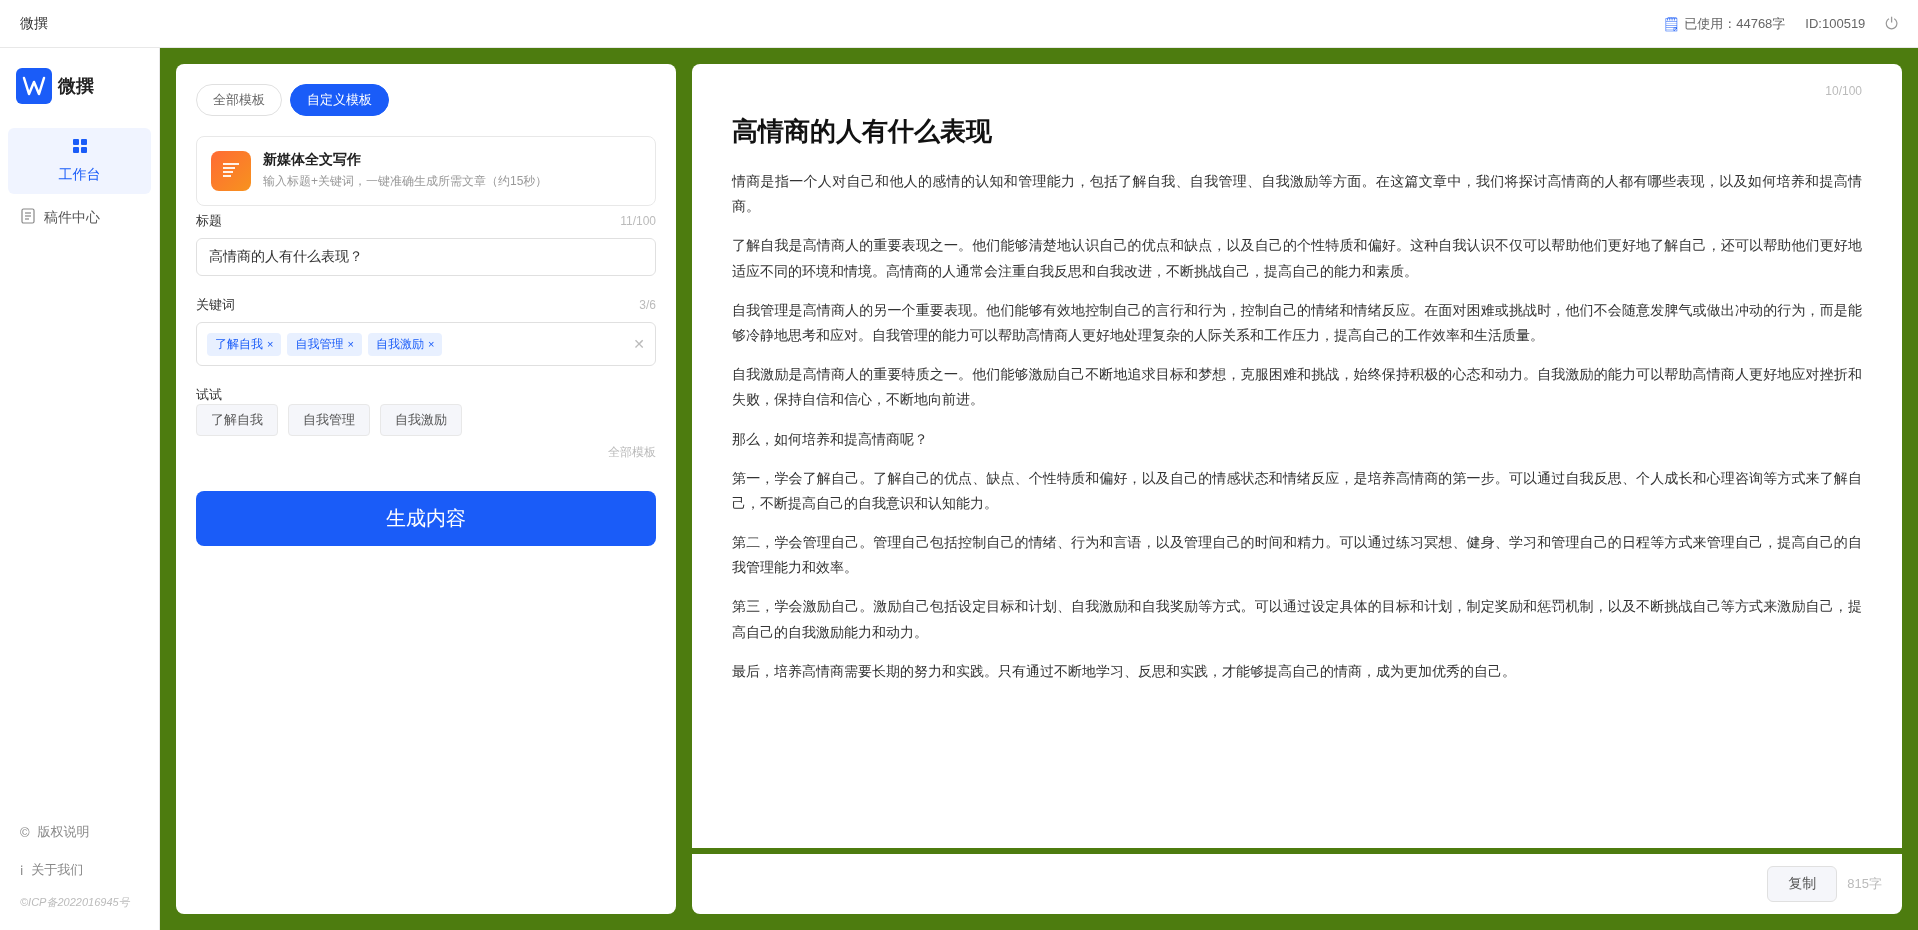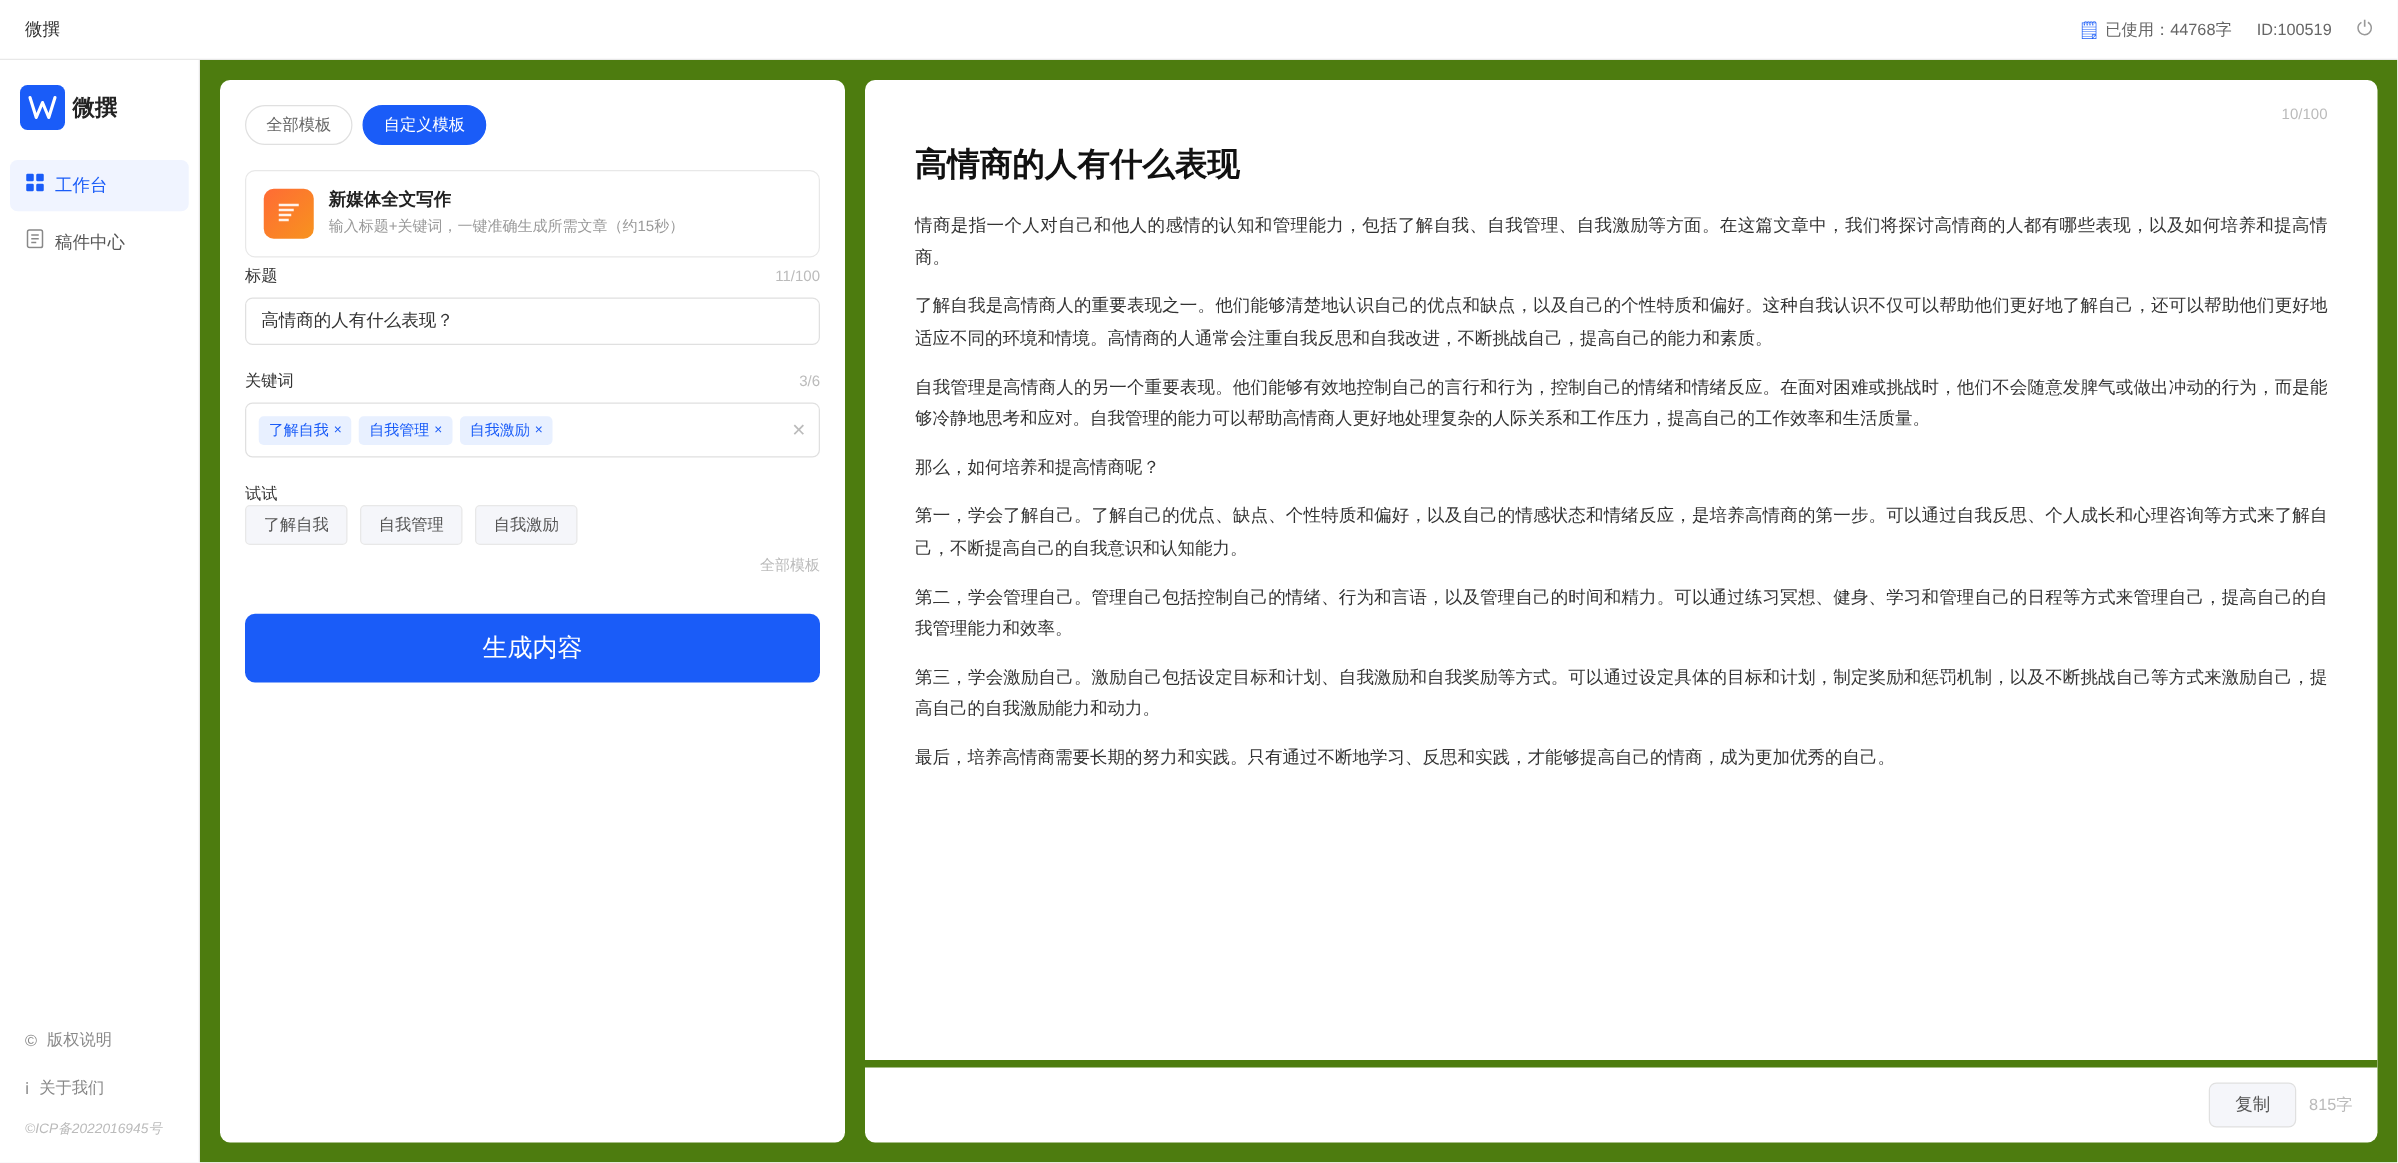--- a/index.html
+++ b/index.html
@@ -86,20 +86,21 @@
       gap: 8px;
       padding: 10px 12px;
       border-radius: 6px;
       cursor: pointer;
       font-size: 14px;
       color: #555;
     }
     .sidebar-item.active {
       color: #1a5cf8;
       background: #f0f4ff;
+      flex-direction: column;
     }
     .sidebar-item .si-icon {
       font-size: 16px;
     }
     .sidebar-bottom {
       margin-top: auto;
       padding: 0 8px 16px 8px;
       display: flex;
       flex-direction: column;
       gap: 4px;
@@ -490,20 +491,21 @@
       <div class="preview-header">
         <span>10/100</span>
       </div>
       <div class="preview-title-area">
         <h1 class="preview-title">高情商的人有什么表现</h1>
       </div>
       <div class="preview-content">
         <p>情商是指一个人对自己和他人的感情的认知和管理能力，包括了解自我、自我管理、自我激励等方面。在这篇文章中，我们将探讨高情商的人都有哪些表现，以及如何培养和提高情商。</p>
         <p>了解自我是高情商人的重要表现之一。他们能够清楚地认识自己的优点和缺点，以及自己的个性特质和偏好。这种自我认识不仅可以帮助他们更好地了解自己，还可以帮助他们更好地适应不同的环境和情境。高情商的人通常会注重自我反思和自我改进，不断挑战自己，提高自己的能力和素质。</p>
         <p>自我管理是高情商人的另一个重要表现。他们能够有效地控制自己的言行和行为，控制自己的情绪和情绪反应。在面对困难或挑战时，他们不会随意发脾气或做出冲动的行为，而是能够冷静地思考和应对。自我管理的能力可以帮助高情商人更好地处理复杂的人际关系和工作压力，提高自己的工作效率和生活质量。</p>
+        <p>自我激励是高情商人的重要特质之一。他们能够激励自己不断地追求目标和梦想，克服困难和挑战，始终保持积极的心态和动力。自我激励的能力可以帮助高情商人更好地应对挫折和失败，保持自信和信心，不断地向前进。</p>
         <p>那么，如何培养和提高情商呢？</p>
         <p>第一，学会了解自己。了解自己的优点、缺点、个性特质和偏好，以及自己的情感状态和情绪反应，是培养高情商的第一步。可以通过自我反思、个人成长和心理咨询等方式来了解自己，不断提高自己的自我意识和认知能力。</p>
         <p>第二，学会管理自己。管理自己包括控制自己的情绪、行为和言语，以及管理自己的时间和精力。可以通过练习冥想、健身、学习和管理自己的日程等方式来管理自己，提高自己的自我管理能力和效率。</p>
         <p>第三，学会激励自己。激励自己包括设定目标和计划、自我激励和自我奖励等方式。可以通过设定具体的目标和计划，制定奖励和惩罚机制，以及不断挑战自己等方式来激励自己，提高自己的自我激励能力和动力。</p>
         <p>最后，培养高情商需要长期的努力和实践。只有通过不断地学习、反思和实践，才能够提高自己的情商，成为更加优秀的自己。</p>
       </div>
       <div class="preview-footer">
         <button class="copy-btn">复制</button>
         <span class="word-count">815字</span>
       </div>

